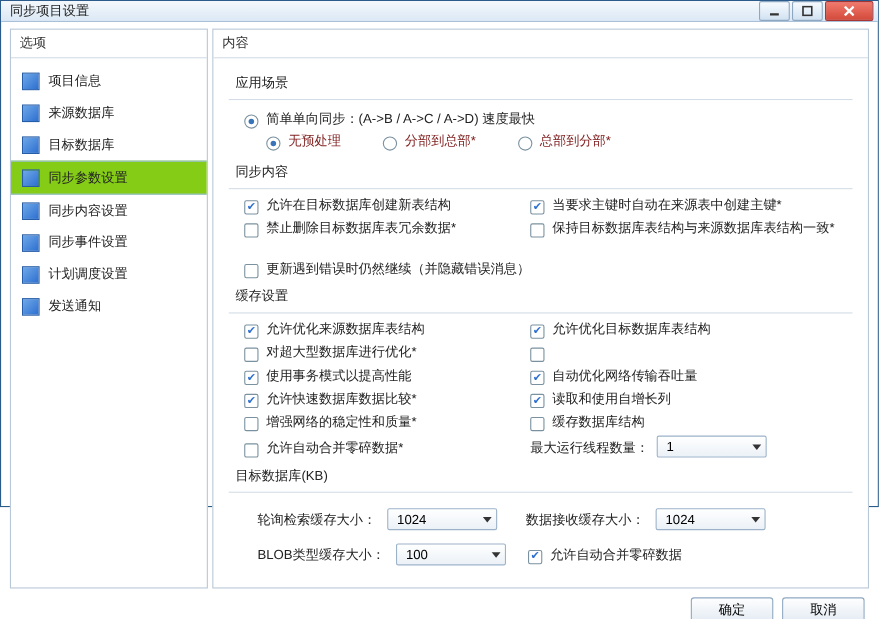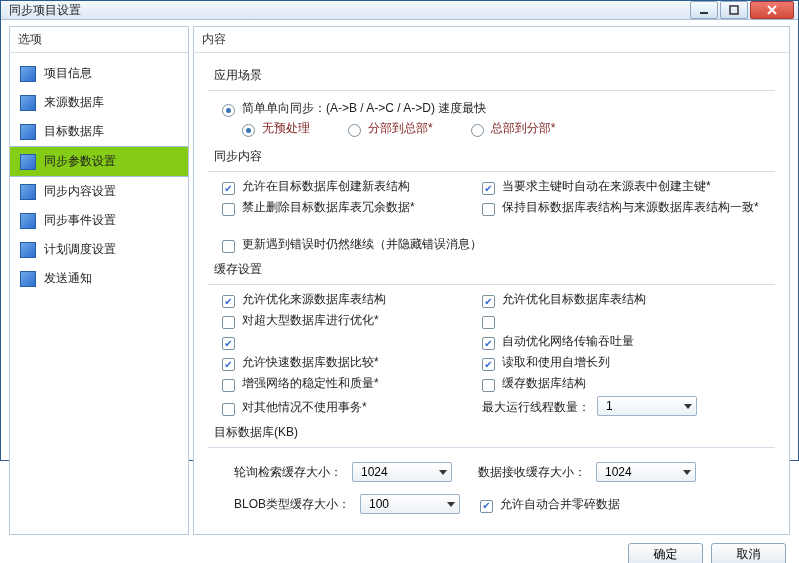--- a/index.html
+++ b/index.html
@@ -165,20 +165,21 @@
                 </div>
                 <div class="row">
                   <span class="chk"></span>
                   <span class="label">对超大型数据库进行优化*</span>
                 </div>
                 <div class="row">
                   <span class="chk"></span>
                 </div>
                 <div class="row">
                   <span class="chk checked"></span>
+                  <span class="label">使用事务模式以提高性能</span>
                 </div>
                 <div class="row">
                   <span class="chk checked"></span>
                   <span class="label">自动优化网络传输吞吐量</span>
                 </div>
                 <div class="row">
                   <span class="chk checked"></span>
                   <span class="label">允许快速数据库数据比较*</span>
                 </div>
                 <div class="row">
@@ -188,21 +189,21 @@
                 <div class="row">
                   <span class="chk"></span>
                   <span class="label">增强网络的稳定性和质量*</span>
                 </div>
                 <div class="row">
                   <span class="chk"></span>
                   <span class="label">缓存数据库结构</span>
                 </div>
                 <div class="row">
                   <span class="chk"></span>
-                  <span class="label">对其他情况不使用事务*</span>
+                  <span class="label">允许自动合并零碎数据*</span>
                 </div>
                 <div class="row">
                   <span class="label">最大运行线程数量：</span>
                   <span class="drop">
                     <span>1</span>
                     <span class="arrow"></span>
                   </span>
                 </div>
               </div>
           </fieldset>

